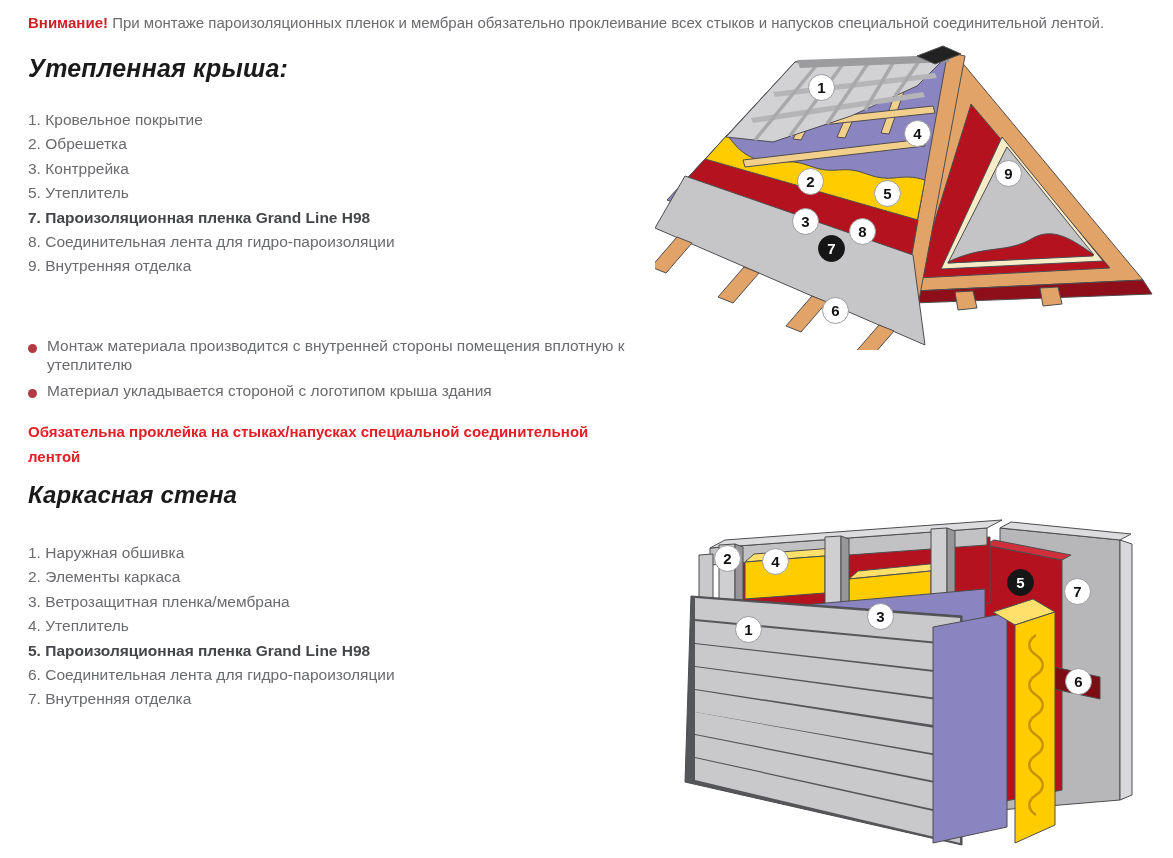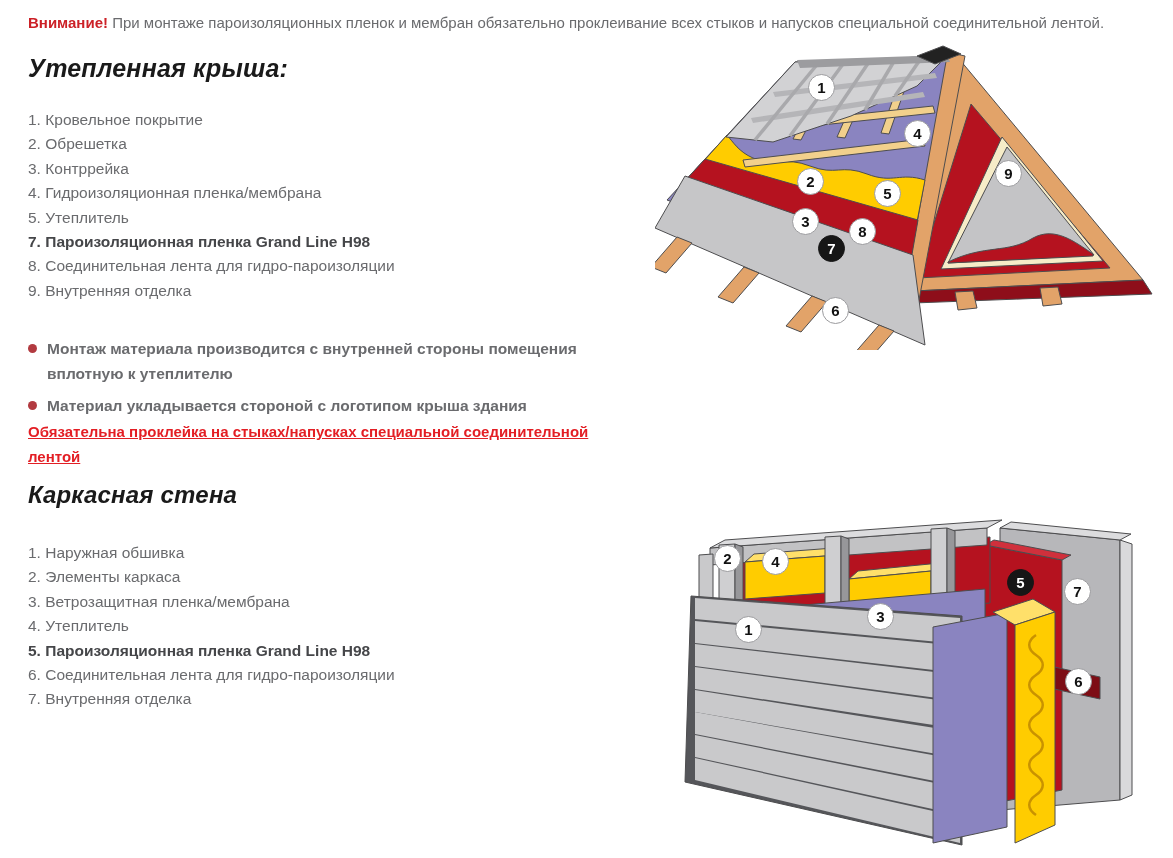--- a/index.html
+++ b/index.html
@@ -13,24 +13,24 @@
   .warning{left:28px;top:13px;width:1140px;font-size:15px;line-height:20px;margin:0;}
   .warning .warn-label{color:#cc2127;font-weight:bold;}
   h2{margin:0;color:#1a1a1a;font-weight:bold;letter-spacing:.2px;font-style:italic;}
   .roof-title{left:28px;top:54px;font-size:25px;}
   .wall-title{left:28px;top:481px;font-size:24px;}
   ol.num-list{left:28px;top:108px;margin:0;padding:0;list-style:none;font-size:15.5px;}
   ol.num-list li{height:24.4px;line-height:24.4px;white-space:nowrap;}
   ol.num-list li.strong{font-weight:bold;color:#454649;}
   ol.wall-list{top:541px;}
   ul.notes{left:28px;top:336px;margin:0;padding:0;list-style:none;width:615px;font-size:15.5px;}
-  ul.notes li{position:relative;padding-left:19px;line-height:25px;margin-bottom:7px;font-weight:bold;}
+  ul.notes li{position:relative;padding-left:19px;line-height:19px;margin-bottom:7px;}
   ul.notes .dot{position:absolute;left:0;top:8px;width:9px;height:9px;border-radius:50%;background:#b23a40;}
   .tape-note{left:28px;top:419px;width:575px;margin:0;font-size:15px;font-weight:bold;
-             color:#e31e24;line-height:25px;text-decoration:underline;}
+             color:#e31e24;line-height:25px;}
   
   .diagram{overflow:visible;}
   .roof-diagram{left:655px;top:40px;width:510px;height:310px;}
   .wall-diagram{left:655px;top:485px;width:510px;height:373px;}
   .diagram svg{position:absolute;left:0;top:0;}
   .marker{
     position:absolute;width:27px;height:27px;border-radius:50%;
     background:#ffffff;border:1px solid #9b9b9e;box-sizing:border-box;
     color:#111;font-size:15px;font-weight:bold;line-height:25px;text-align:center;
   }
@@ -41,21 +41,20 @@
 <body>
 
 <p class="abs warning"><span class="warn-label">Внимание!</span> <span>При монтаже пароизоляционных пленок и мембран обязательно проклеивание всех стыков и напусков специальной соединительной лентой.</span></p>
 
 <h2 class="abs roof-title">Утепленная крыша:</h2>
 
 <ol class="abs num-list roof-list">
   <li><span>1.</span> <span>Кровельное покрытие</span></li>
   <li><span>2.</span> <span>Обрешетка</span></li>
   <li><span>3.</span> <span>Контррейка</span></li>
-  <li><span>4.</span> <span>Гидроизоляционная пленка/мембрана</span></li>
   <li><span>5.</span> <span>Утеплитель</span></li>
   <li class="strong"><span>7.</span> <span>Пароизоляционная пленка Grand Line H98</span></li>
   <li><span>8.</span> <span>Соединительная лента для гидро-пароизоляции</span></li>
   <li><span>9.</span> <span>Внутренняя отделка</span></li>
 </ol>
 
 <ul class="abs notes">
   <li><span class="dot"></span><span>Монтаж материала производится с внутренней стороны помещения вплотную к утеплителю</span></li>
   <li><span class="dot"></span><span>Материал укладывается стороной с логотипом крыша здания</span></li>
 </ul>

